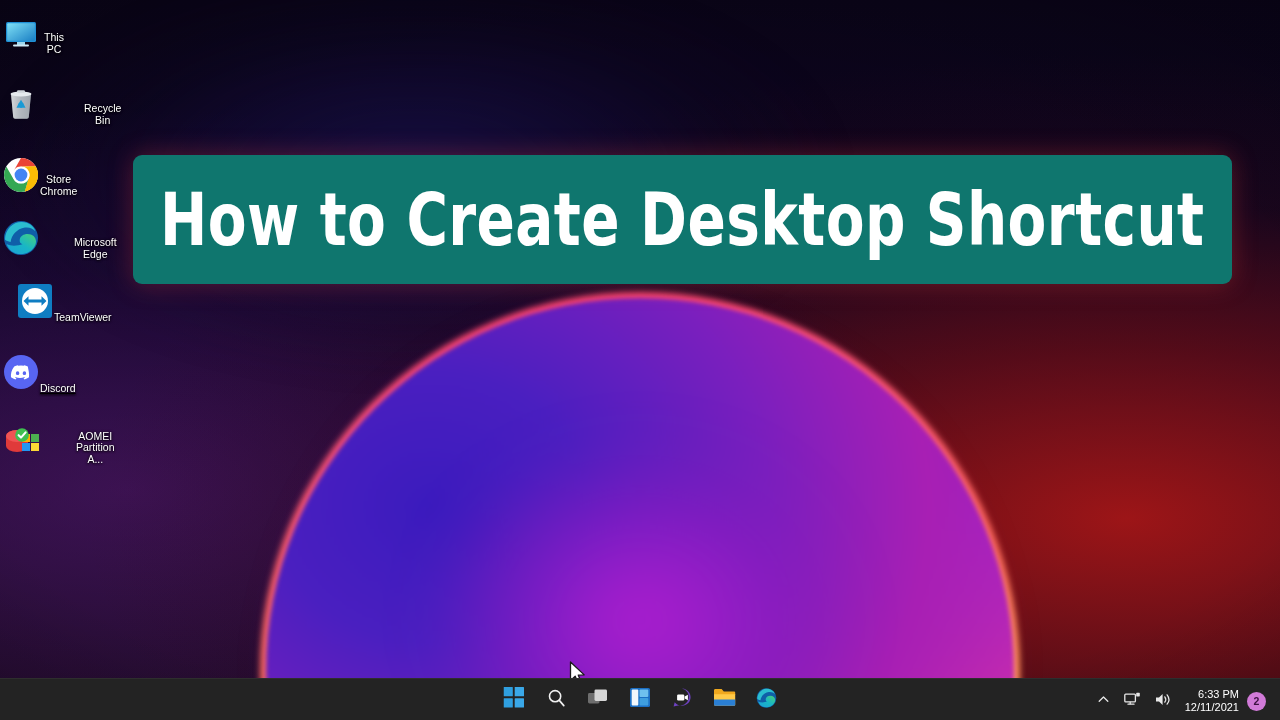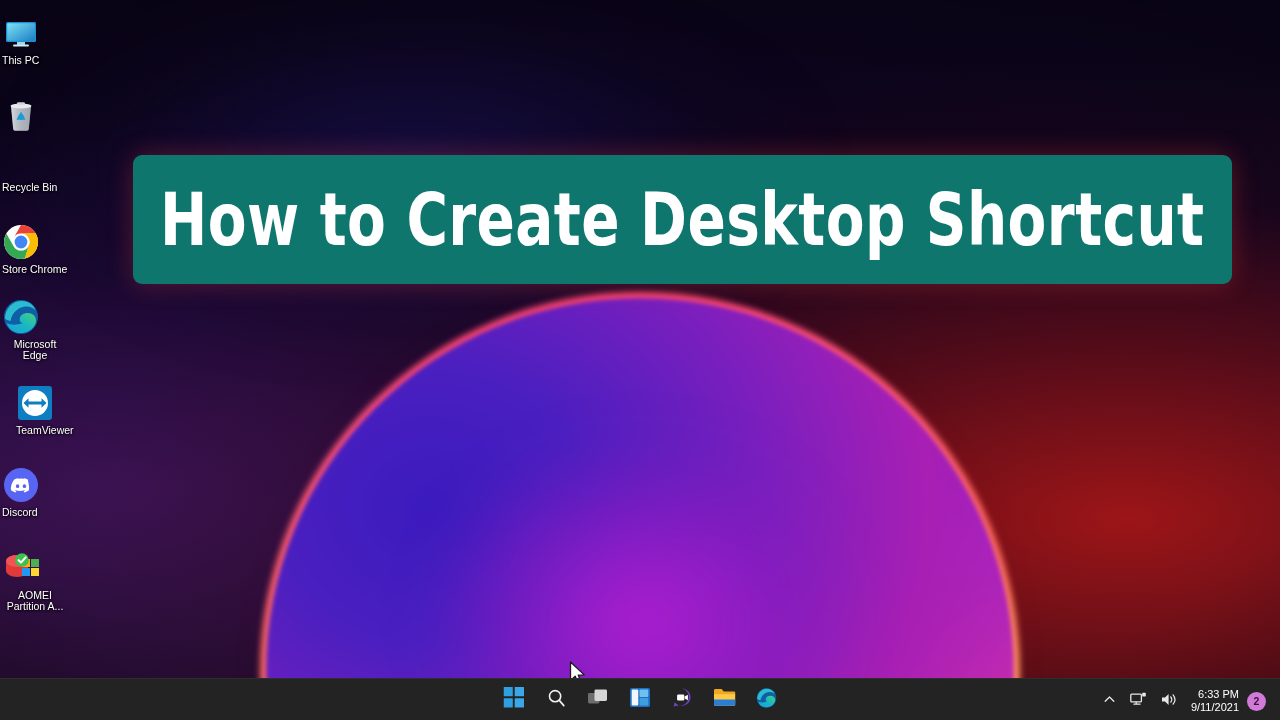--- a/index.html
+++ b/index.html
@@ -66,21 +66,21 @@
     pointer-events:none;
   }
 
   
   .desktop-icons {
     position:absolute; left:0; top:4px; width:70px;
     display:flex; flex-direction:column; align-items:center;
   }
   .desk-icon {
     width:70px; padding:4px 2px 2px;
-    display:flex; flex-direction:column; align-items:flex-start;
+    display:flex; align-items:flex-end;
     text-align:center; cursor:default;
   }
   .desk-icon .glyph {
     width:38px; height:38px; position:relative;
     display:flex; align-items:center; justify-content:center;
     margin-bottom:3px;
   }
   .desk-icon .lbl {
     font-size:10.5px; line-height:11.5px; color:#ffffff;
     text-shadow:0 1px 2px rgba(0,0,0,0.9), 0 0 3px rgba(0,0,0,0.8);
@@ -220,21 +220,21 @@
           <path d="M33.7 10.5 A17 17 0 0 1 22.9 35.6 L26.5 23.2 A8.5 8.5 0 0 0 26.5 10.5 Z" fill="#fbbc05"></path>
           <path d="M22.9 35.6 A17 17 0 0 1 4.3 10.6 L11.6 23.2 A8.5 8.5 0 0 0 26.5 23.2 Z" fill="#34a853"></path>
           <path d="M33.7 10.5 L19 10.5 A8.5 8.5 0 0 1 26.5 23.2 L22.9 35.6 A17 17 0 0 0 33.7 10.5 Z" fill="#fbbc05"></path>
           <circle cx="19" cy="19" r="8.2" fill="#ffffff"></circle>
           <circle cx="19" cy="19" r="6.4" fill="#4285f4"></circle>
         </svg>
       </div>
       <div class="lbl">Store Chrome</div>
     </div>
 
-    <div class="desk-icon" style="margin-top:16px;">
+    <div class="desk-icon" style="margin-top:16px;gap:34px;">
       <div class="glyph">
         <svg width="38" height="38" viewBox="0 0 38 38">
           <circle cx="19" cy="19" r="17" fill="#0f5fa8"></circle>
           <path d="M4.6 25 C7 33 15 36.5 23 34.5 C30 32.8 34 27 34 22.5 C34 18 30.5 15 25.5 15 C21.5 15 18.6 17.2 17.8 20.2 C17.2 22.6 18.4 24.6 20.5 25.2 C16 26.8 9 27.5 4.6 25 Z" fill="url(#edgeg)"></path>
           <path d="M3 20.5 C3 10.8 10.6 3 19.6 3 C27.2 3 32 7.6 33.4 12.2 C30.8 9.4 27 8 23 8.6 C14.5 9.8 9.5 16.6 8.6 23 C6.2 22.6 4.2 21.8 3 20.5 Z" fill="#2ec6d2" opacity="0.92"></path>
           <defs>
             <linearGradient id="edgeg" x1="0" y1="1" x2="1" y2="0">
               <stop offset="0" stop-color="#1ea0d8"></stop>
               <stop offset="0.5" stop-color="#18b6c6"></stop>
               <stop offset="1" stop-color="#49d07a"></stop>
@@ -249,31 +249,31 @@
       <div class="glyph">
         <svg width="38" height="38" viewBox="0 0 38 38">
           <rect x="2" y="2" width="34" height="34" rx="3" fill="#0f7dc2"></rect>
           <circle cx="19" cy="19" r="13" fill="#ffffff"></circle>
           <path d="M7.5 19 L12.5 14.2 L12.5 17.4 L25.5 17.4 L25.5 14.2 L30.5 19 L25.5 23.8 L25.5 20.6 L12.5 20.6 L12.5 23.8 Z" fill="#0f7dc2"></path>
         </svg>
       </div>
       <div class="lbl">TeamViewer</div>
     </div>
 
-    <div class="desk-icon" style="margin-top:24px;">
+    <div class="desk-icon" style="margin-top:24px;text-decoration:underline;">
       <div class="glyph">
         <svg width="38" height="38" viewBox="0 0 38 38">
           <circle cx="19" cy="19" r="17" fill="#5865f2"></circle>
           <path d="M25.8 13.4 a14.5 14.5 0 0 0 -3.7 -1.15 l-0.25 0.5 a13.2 13.2 0 0 1 3.3 1.05 a16.2 16.2 0 0 0 -12.3 0 a13.2 13.2 0 0 1 3.3 -1.05 l-0.25 -0.5 a14.5 14.5 0 0 0 -3.7 1.15 C9.4 17.1 8.6 20.7 9 24.2 a14.8 14.8 0 0 0 4.5 2.3 l1 -1.4 a9.6 9.6 0 0 1 -1.6 -0.8 l0.4 -0.3 a11.4 11.4 0 0 0 9.4 0 l0.4 0.3 a9.6 9.6 0 0 1 -1.6 0.8 l1 1.4 a14.8 14.8 0 0 0 4.5 -2.3 c0.5 -4.1 -0.7 -7.6 -1.2 -10.8 z M15.6 22.1 a1.75 1.9 0 1 1 0 -3.8 a1.75 1.9 0 0 1 0 3.8 z M22.4 22.1 a1.75 1.9 0 1 1 0 -3.8 a1.75 1.9 0 0 1 0 3.8 z" fill="#ffffff"></path>
         </svg>
       </div>
       <div class="lbl">Discord</div>
     </div>
 
-    <div class="desk-icon" style="margin-top:24px;">
+    <div class="desk-icon" style="margin-top:24px;gap:36px;">
       <div class="glyph">
         <svg width="38" height="38" viewBox="0 0 38 38">
           <path d="M4 12 a11 6 0 0 1 22 0 l0 10 a11 6 0 0 1 -22 0 z" fill="#e03a3a"></path>
           <ellipse cx="15" cy="12" rx="11" ry="6" fill="#f05454"></ellipse>
           <g transform="translate(20,18)">
             <rect x="0" y="-8" width="8" height="8" fill="#ffb300"></rect>
             <rect x="9" y="-8" width="8" height="8" fill="#4caf50"></rect>
             <rect x="0" y="1" width="8" height="8" fill="#2196f3"></rect>
             <rect x="9" y="1" width="8" height="8" fill="#fdd835"></rect>
           </g>
@@ -405,21 +405,21 @@
           <svg width="17" height="15" viewBox="0 0 17 15">
             <path d="M1 5.4 H4 L7.6 2 V13 L4 9.6 H1 Z" fill="#e8e8e8"></path>
             <path d="M9.8 4.8 a4.6 4.6 0 0 1 0 5.4" fill="none" stroke="#e8e8e8" stroke-width="1.25" stroke-linecap="round"></path>
             <path d="M12.1 2.8 a7.6 7.6 0 0 1 0 9.4" fill="none" stroke="#e8e8e8" stroke-width="1.25" stroke-linecap="round"></path>
           </svg>
         </span>
       </div>
 
       <div class="clock">
         <div>6:33 PM</div>
-        <div>9/11/2021</div>
+        <div>12/11/2021</div>
       </div>
 
       <div class="notif-badge">
         <span>2</span>
       </div>
 
     </div>
   </div>
 
 </div>

